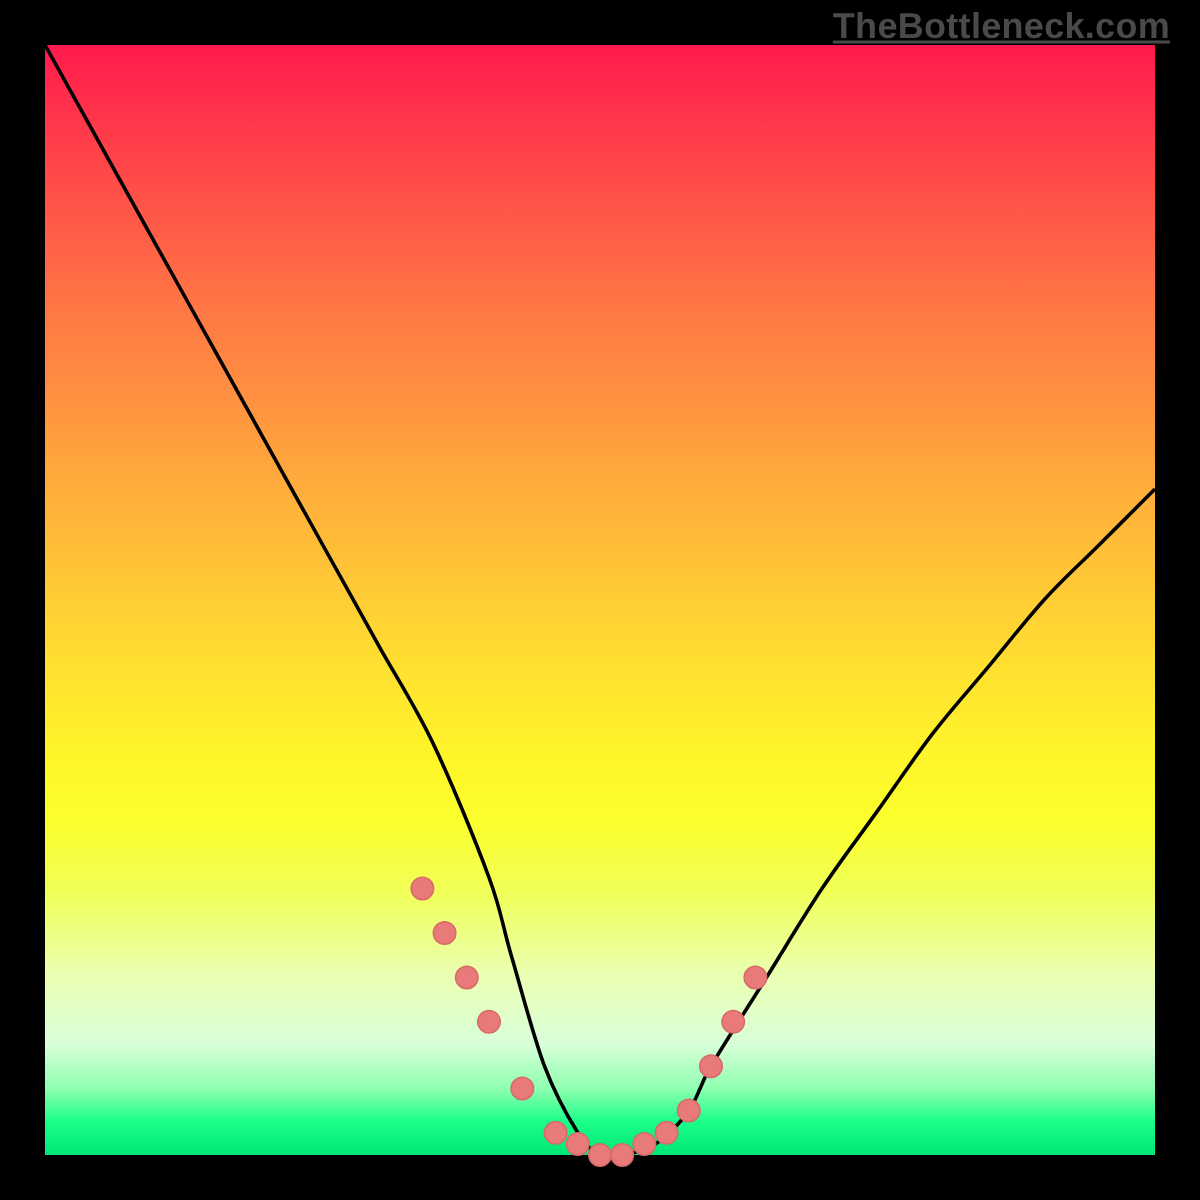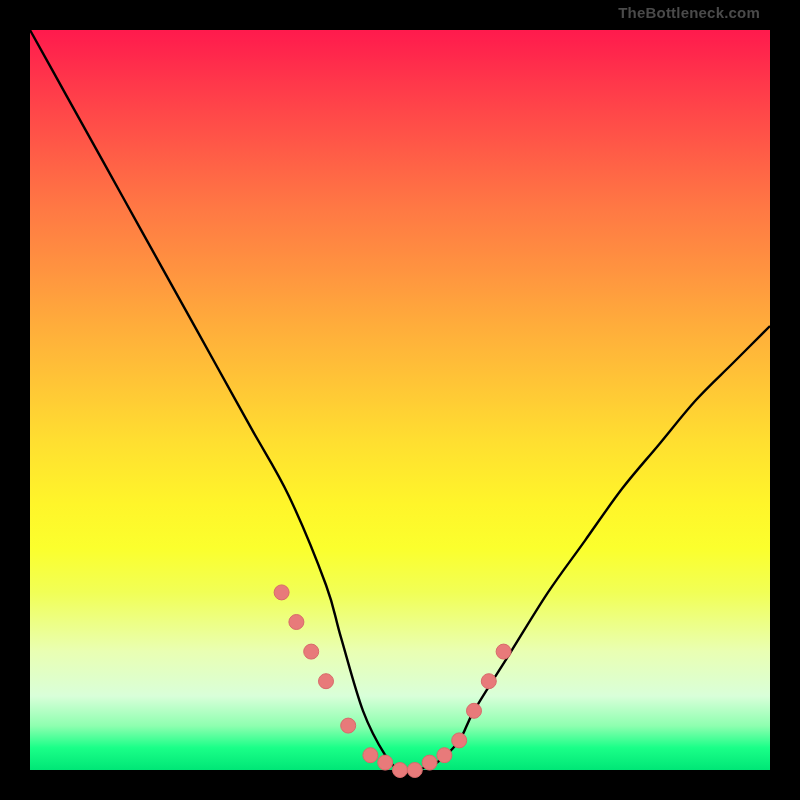--- a/index.html
+++ b/index.html
@@ -40,25 +40,26 @@
       #e9ffb3 84%,
       #d9ffd9 90%,
       #8fffb0 94%,
       #1aff88 97%,
       #00e676 100%
     );
   }
   .attrib {
     position: absolute;
     top: 4px;
-    right: 40px;
+    right: 20px;
     color: #4a4a4a;
-    font-size: 15px;
+    font-size: 24px;
     font-weight: 600;
     letter-spacing: 0.2px;
+    text-decoration: underline;
   }
   svg.curve {
     position: absolute;
     top: 0;
     left: 0;
     width: 740px;
     height: 740px;
     overflow: visible;
   }
 </style>

